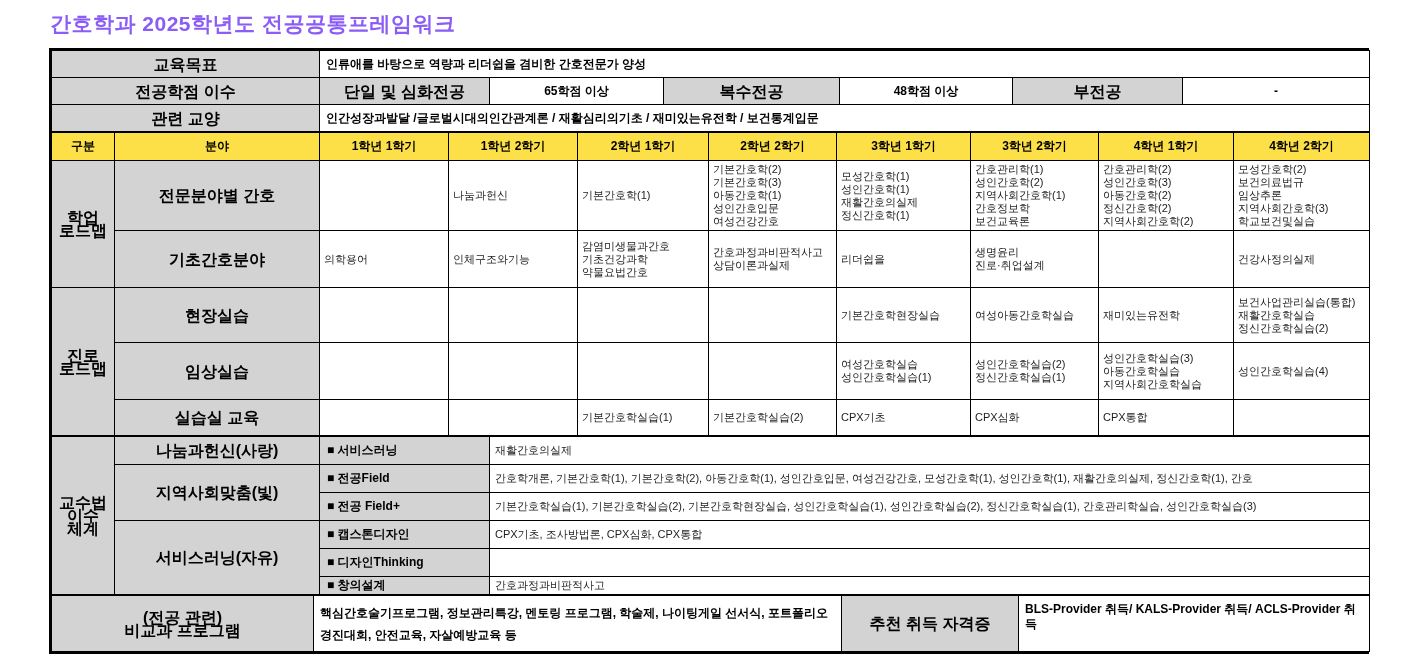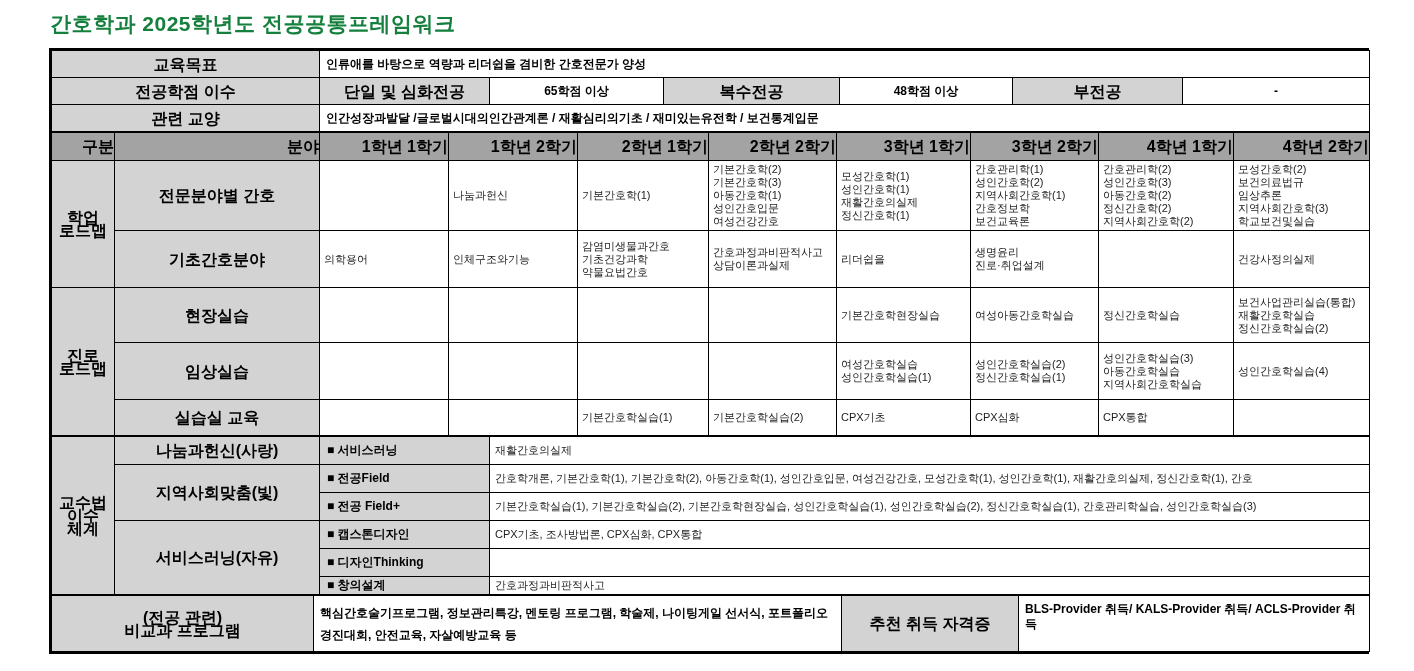--- a/index.html
+++ b/index.html
@@ -5,38 +5,38 @@
   * { margin: 0; padding: 0; box-sizing: border-box; }
   html, body { background: #ffffff; }
   body {
     width: 1414px; height: 671px; overflow: hidden;
     font-family: "Liberation Sans", "DejaVu Sans", sans-serif;
     color: #000;
   }
   .page { padding: 8px 0 0 49px; }
   h1.title {
     font-size: 21px; font-weight: bold; letter-spacing: 0.5px;
-    margin: 2px 0 10px 1px; color: #15803d;
+    margin: 2px 0 10px 1px; color: #8b5cf6;
   }
   .tbl-wrap { width: 1320px; border: 2px solid #000; }
   table {
     width: 100%; border-collapse: collapse; table-layout: fixed;
   }
   td, th {
     border: 1px solid #000;
     font-size: 11px; line-height: 13px;
     vertical-align: middle;
     overflow: hidden;
   }
   .lbl {
     background: #d3d3d3; font-weight: bold; text-align: center;
     white-space: pre-line; font-size: 16px;
   }
   .hdr {
-    background: #a3a3a3; font-weight: bold; text-align: right; font-size: 16px;
+    background: #fde047; font-weight: bold; text-align: center; font-size: 12px;
   }
   .val-b { background: #fff; font-weight: bold; text-align: center; font-size: 12px; margin-top: 11px; }
   .val-l { background: #fff; font-weight: bold; text-align: left; padding: 2px 6px; font-size: 12px; }
   .course {
     background: #fff; text-align: left; padding: 2px 4px;
     white-space: pre-line; color: #1c1c1c; vertical-align: middle;
   }
   .course-nowrap {
     background: #fff; text-align: left; padding: 2px 5px;
     white-space: nowrap; color: #1c1c1c;
@@ -161,21 +161,21 @@
       <tr style="height:55px">
         <td class="lbl" rowspan="3">진로
 로드맵</td>
         <td class="lbl">현장실습</td>
         <td class="course"></td>
         <td class="course"></td>
         <td class="course"></td>
         <td class="course"></td>
         <td class="course">기본간호학현장실습</td>
         <td class="course">여성아동간호학실습</td>
-        <td class="course">정신간호학실습</td>
+        <td class="course">재미있는유전학</td>
         <td class="course">보건사업관리실습(통합)
 재활간호학실습
 정신간호학실습(2)</td>
       </tr>
       <tr style="height:57px">
         <td class="lbl">임상실습</td>
         <td class="course"></td>
         <td class="course"></td>
         <td class="course"></td>
         <td class="course"></td>

